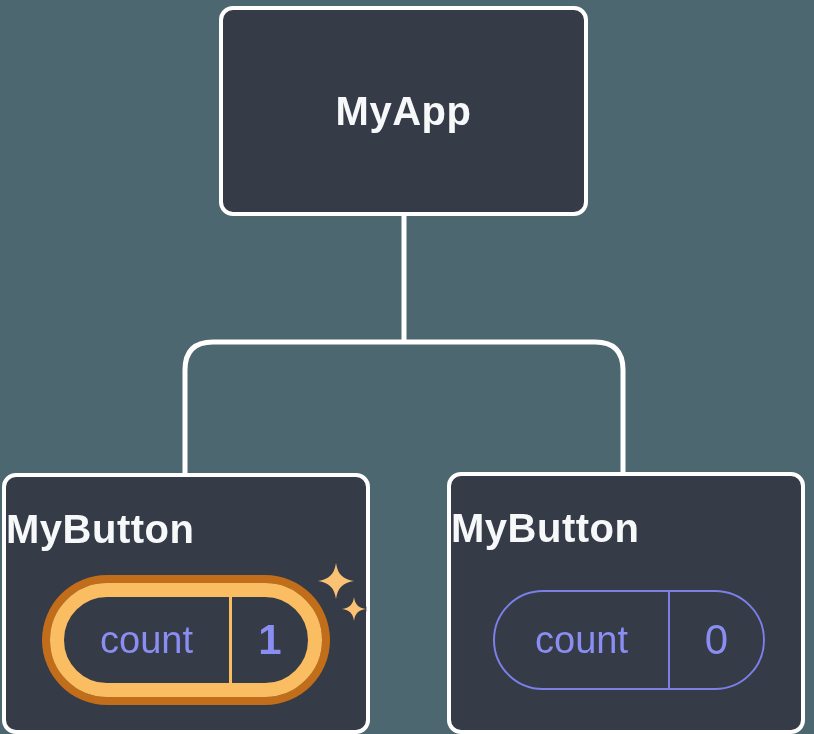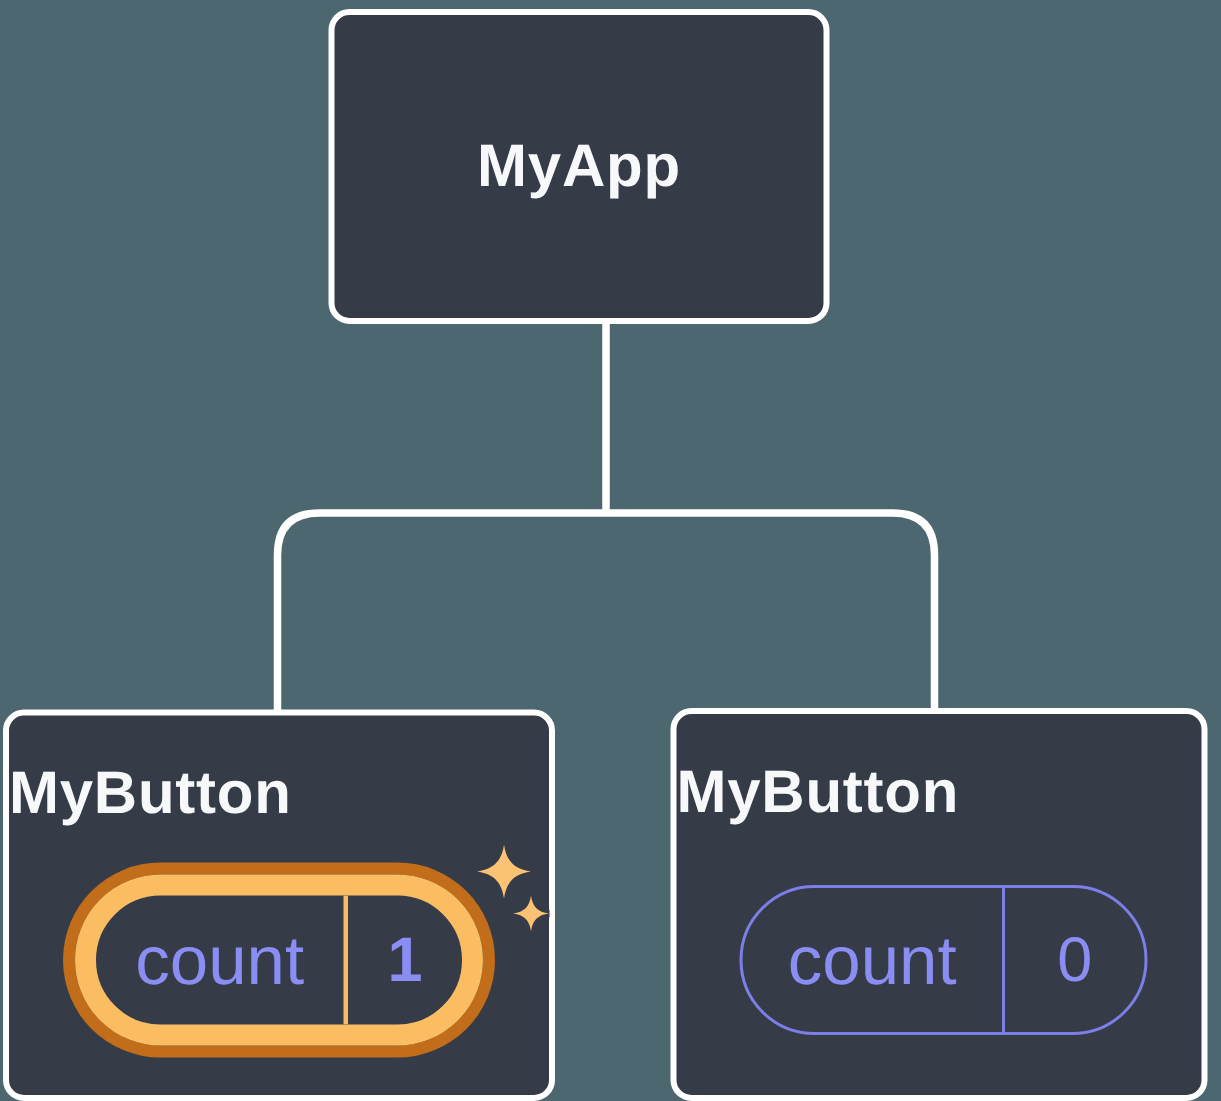--- a/index.html
+++ b/index.html
@@ -22,21 +22,21 @@
   }
   .connector-svg{position:absolute;left:0;top:0;width:814px;height:734px;}
   .connector-path{fill:none;stroke:var(--connector);stroke-width:5;}
   .node{
     position:absolute;box-sizing:border-box;
     background:var(--node-fill);
     border:4px solid var(--node-border);
     border-radius:14px;
   }
   .node-root{
-    left:219px;top:6px;width:334px;height:210px;
+    left:219px;top:6px;width:369px;height:210px;
     display:flex;align-items:center;justify-content:center;
   }
   .node-child-left{left:2px;top:473px;width:368px;height:261px;}
   .node-child-right{left:447px;top:472px;width:358px;height:262px;}
   .node-title{
     color:var(--title-text);font-size:40px;font-weight:bold;
     letter-spacing:0.5px;line-height:1;
   }
   .child-title{
     position:absolute;left:0;right:0;top:32px;
@@ -57,21 +57,21 @@
   .pill-cell{
     display:flex;align-items:center;justify-content:center;
   }
   .pill-highlight .cell-key{width:165px;}
   .pill-highlight .cell-value{flex:1;}
   .pill-plain .cell-key{width:173px;}
   .pill-plain .cell-value{flex:1;}
   .pill-divider{flex:0 0 auto;}
   .pill-highlight .pill-divider{width:3px;background:var(--highlight-inner);}
   .pill-plain .pill-divider{width:2px;background:var(--pill-border);}
-  .state-key{color:var(--state-text);font-size:46px;line-height:1;}
+  .state-key{color:var(--state-text);font-size:38px;line-height:1;}
   .state-value{color:var(--state-text);font-size:42px;line-height:1;}
   .value-bold{font-weight:bold;}
   .sparkles-svg{position:absolute;left:300px;top:548px;width:90px;height:90px;}
   .sparkle-path{
     fill:var(--sparkle);
     stroke:var(--node-fill);stroke-width:5;paint-order:stroke;
   }
 </style>
 </head>
 <body>

